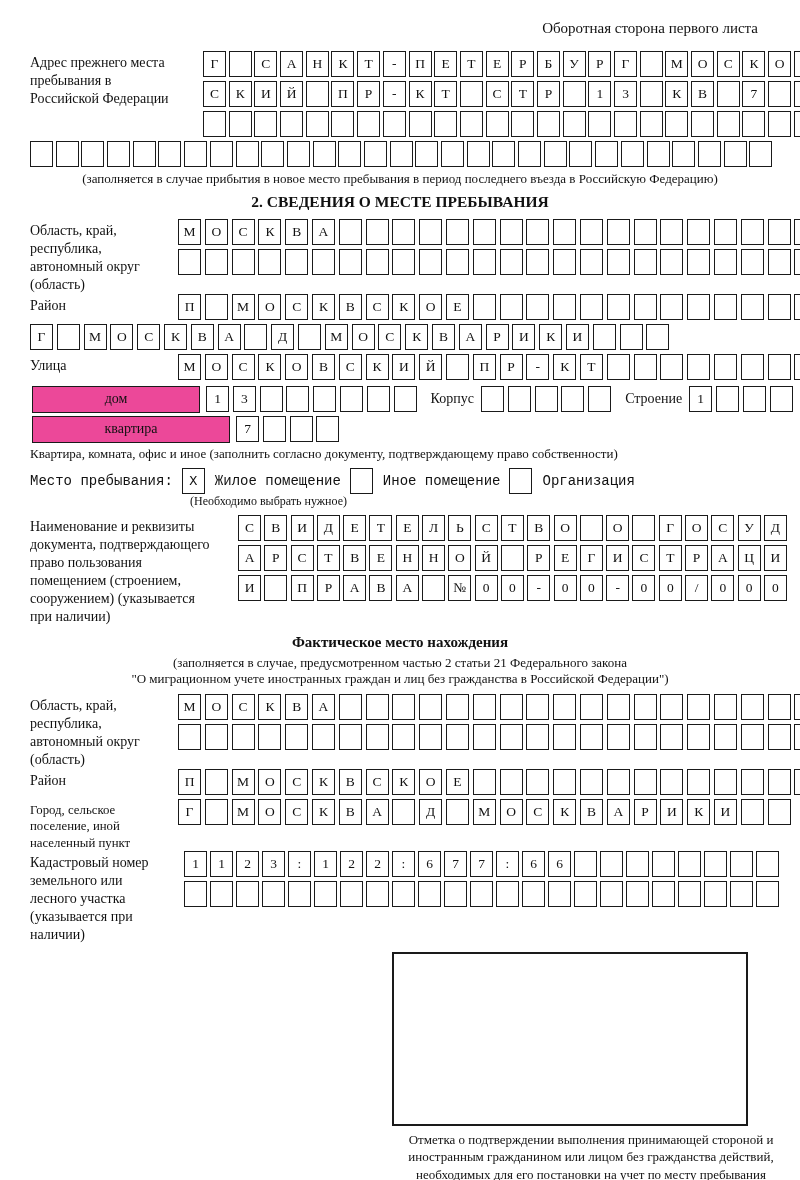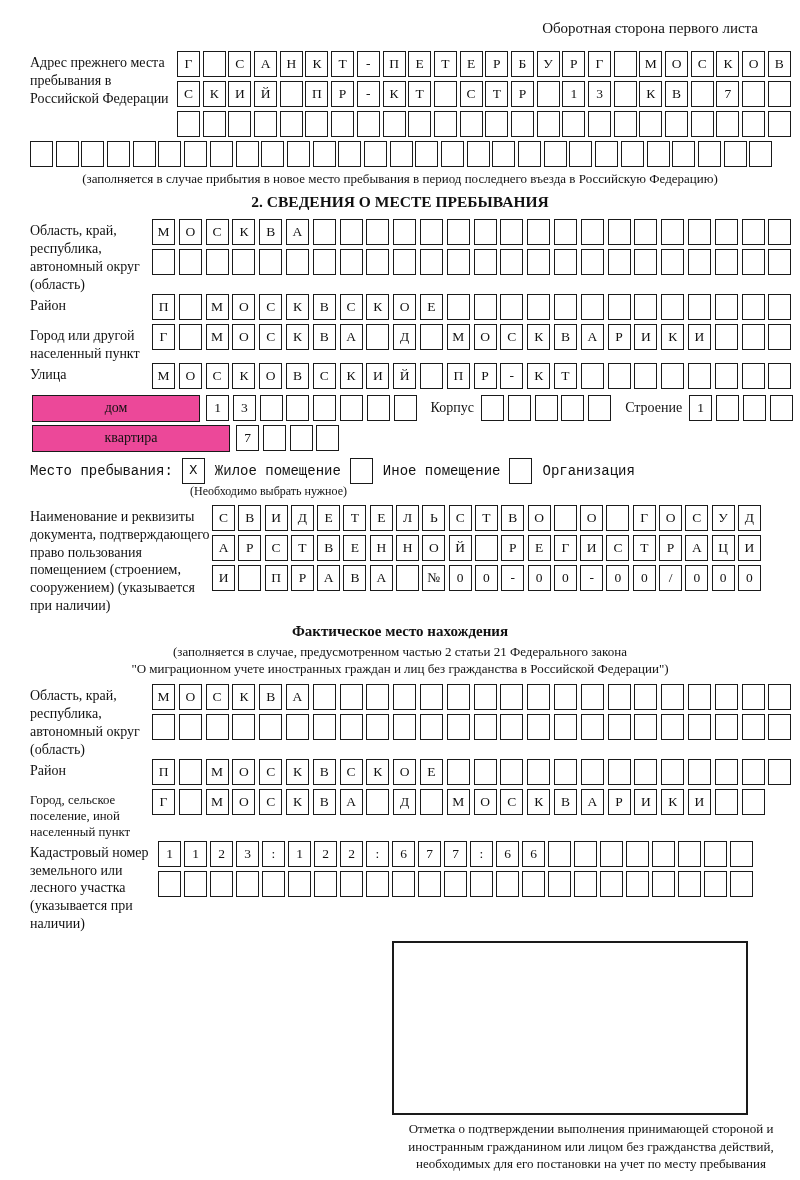--- a/index.html
+++ b/index.html
@@ -2,21 +2,21 @@
 <html><head>
 <meta charset="utf-8">
 <style>
   html,body{margin:0;padding:0;background:#ffffff;}
   body{width:800px;height:1180px;overflow:hidden;color:#111;
        font-family:"Liberation Serif", serif;}
   .page{position:relative;width:800px;height:992px;}
 
   .hdr{ text-align:right;padding:20px 42px 0 0;font-size:15px;}
 
-  .block{display:flex;align-items:flex-start;margin-left:30px;}
+  .block{display:flex;align-items:flex-start;margin-left:30px;gap:26px;}
   .lbl{font-size:14px;line-height:1.28;padding-top:3px;}
   .w147{width:147px;flex:0 0 147px;}
   .w122{width:122px;flex:0 0 122px;}
   .w128{width:128px;flex:0 0 128px;}
   .w182{width:182px;flex:0 0 182px;font-size:14px;}
   .small{font-size:12.8px;}
 
   .rows{display:flex;flex-direction:column;}
   .row{display:flex;margin-bottom:4px;}
   .g1{column-gap:2.7px;}
@@ -265,21 +265,20 @@
         <span class="cell"></span>
         <span class="cell"></span>
         <span class="cell"></span>
         <span class="cell"></span>
         <span class="cell"></span>
         <span class="cell"></span>
       </div>
   </div>
 
   <div class="block">
-    <div class="lbl w122">Город или другой населенный пункт</div>
     <div class="row g2">
         <span class="cell">Г</span>
         <span class="cell"></span>
         <span class="cell">М</span>
         <span class="cell">О</span>
         <span class="cell">С</span>
         <span class="cell">К</span>
         <span class="cell">В</span>
         <span class="cell">А</span>
         <span class="cell"></span>
@@ -362,20 +361,21 @@
 
   <div class="dom-row">
     <div class="named-box bw200">квартира</div>
     <div class="row g2">
         <span class="cell">7</span>
         <span class="cell"></span>
         <span class="cell"></span>
         <span class="cell"></span>
       </div>
   </div>
+  <div class="caption cap-left">Квартира, комната, офис и иное (заполнить согласно документу, подтверждающему право собственности)</div>
 
   <div class="stay-row">
     <span>Место пребывания:</span>
     <span class="cell">X</span>
     <span>Жилое помещение</span>
     <span class="cell"></span>
     <span>Иное помещение</span>
     <span class="cell"></span>
     <span>Организация</span>
   </div>

